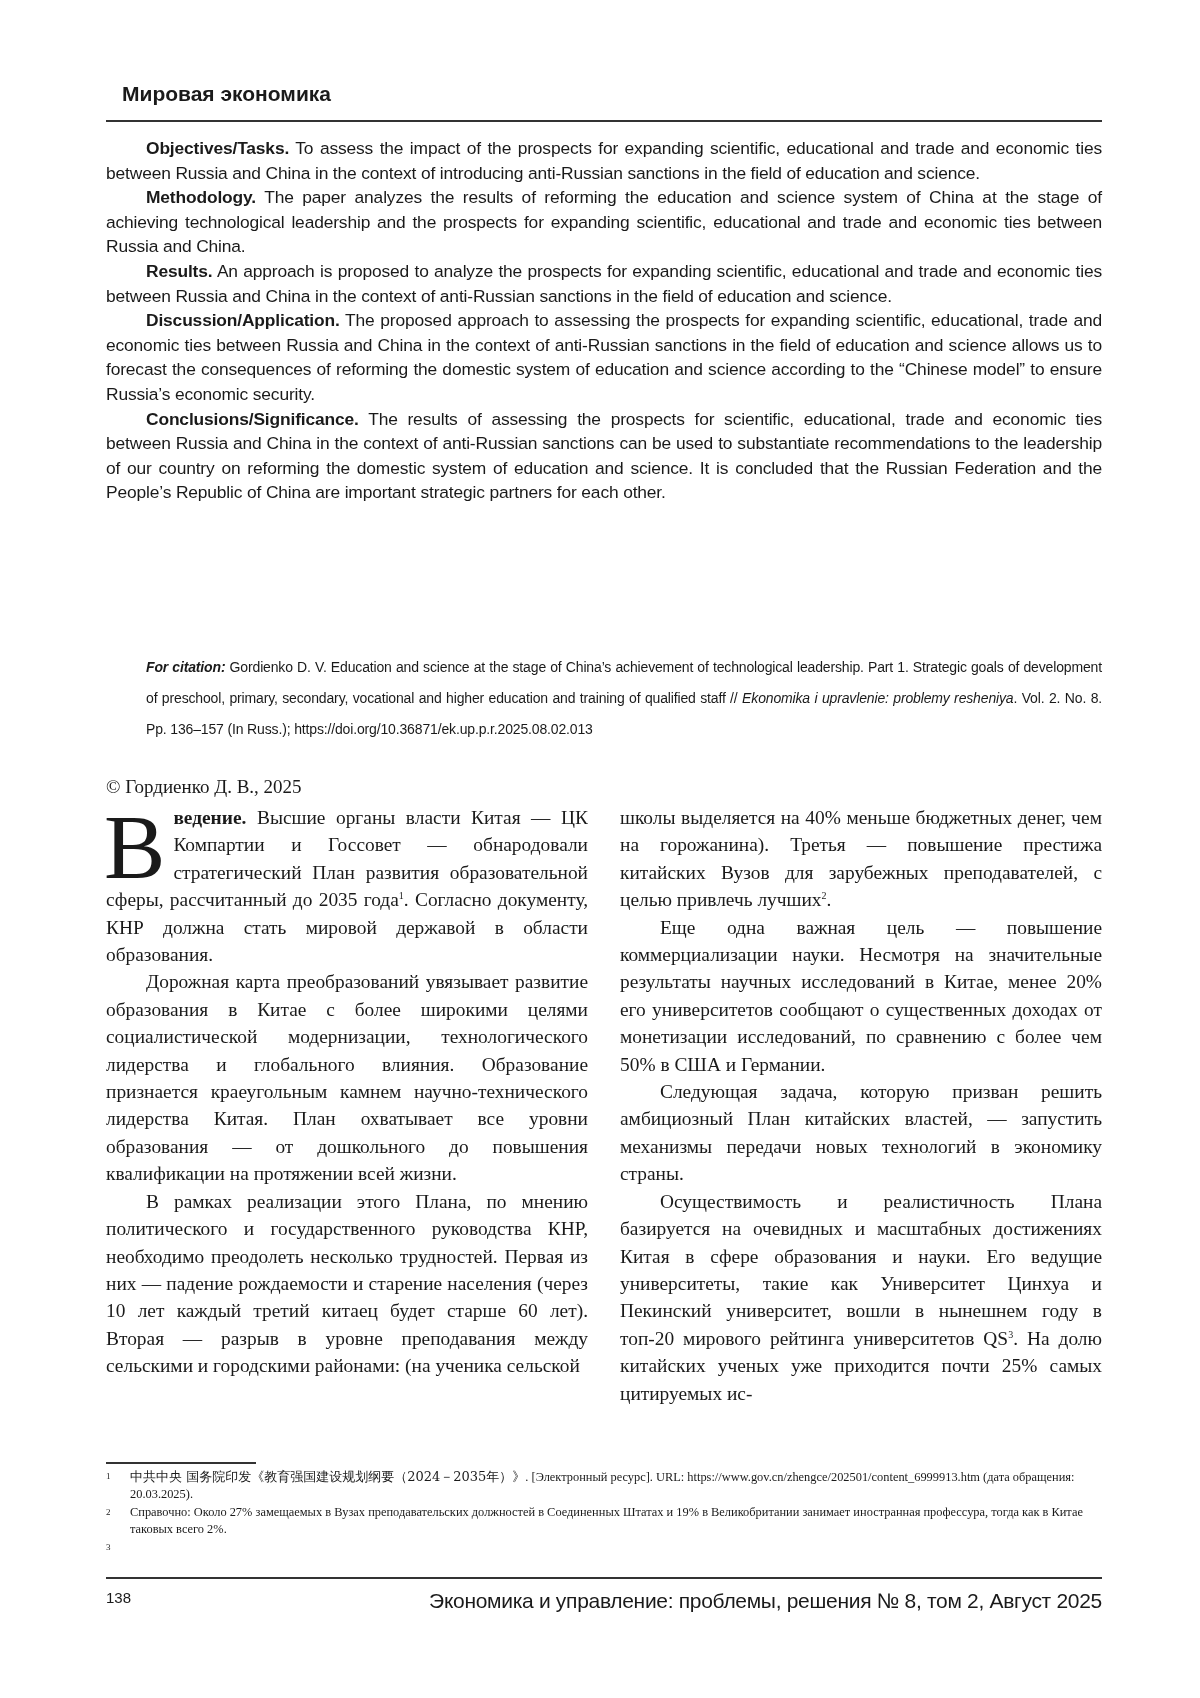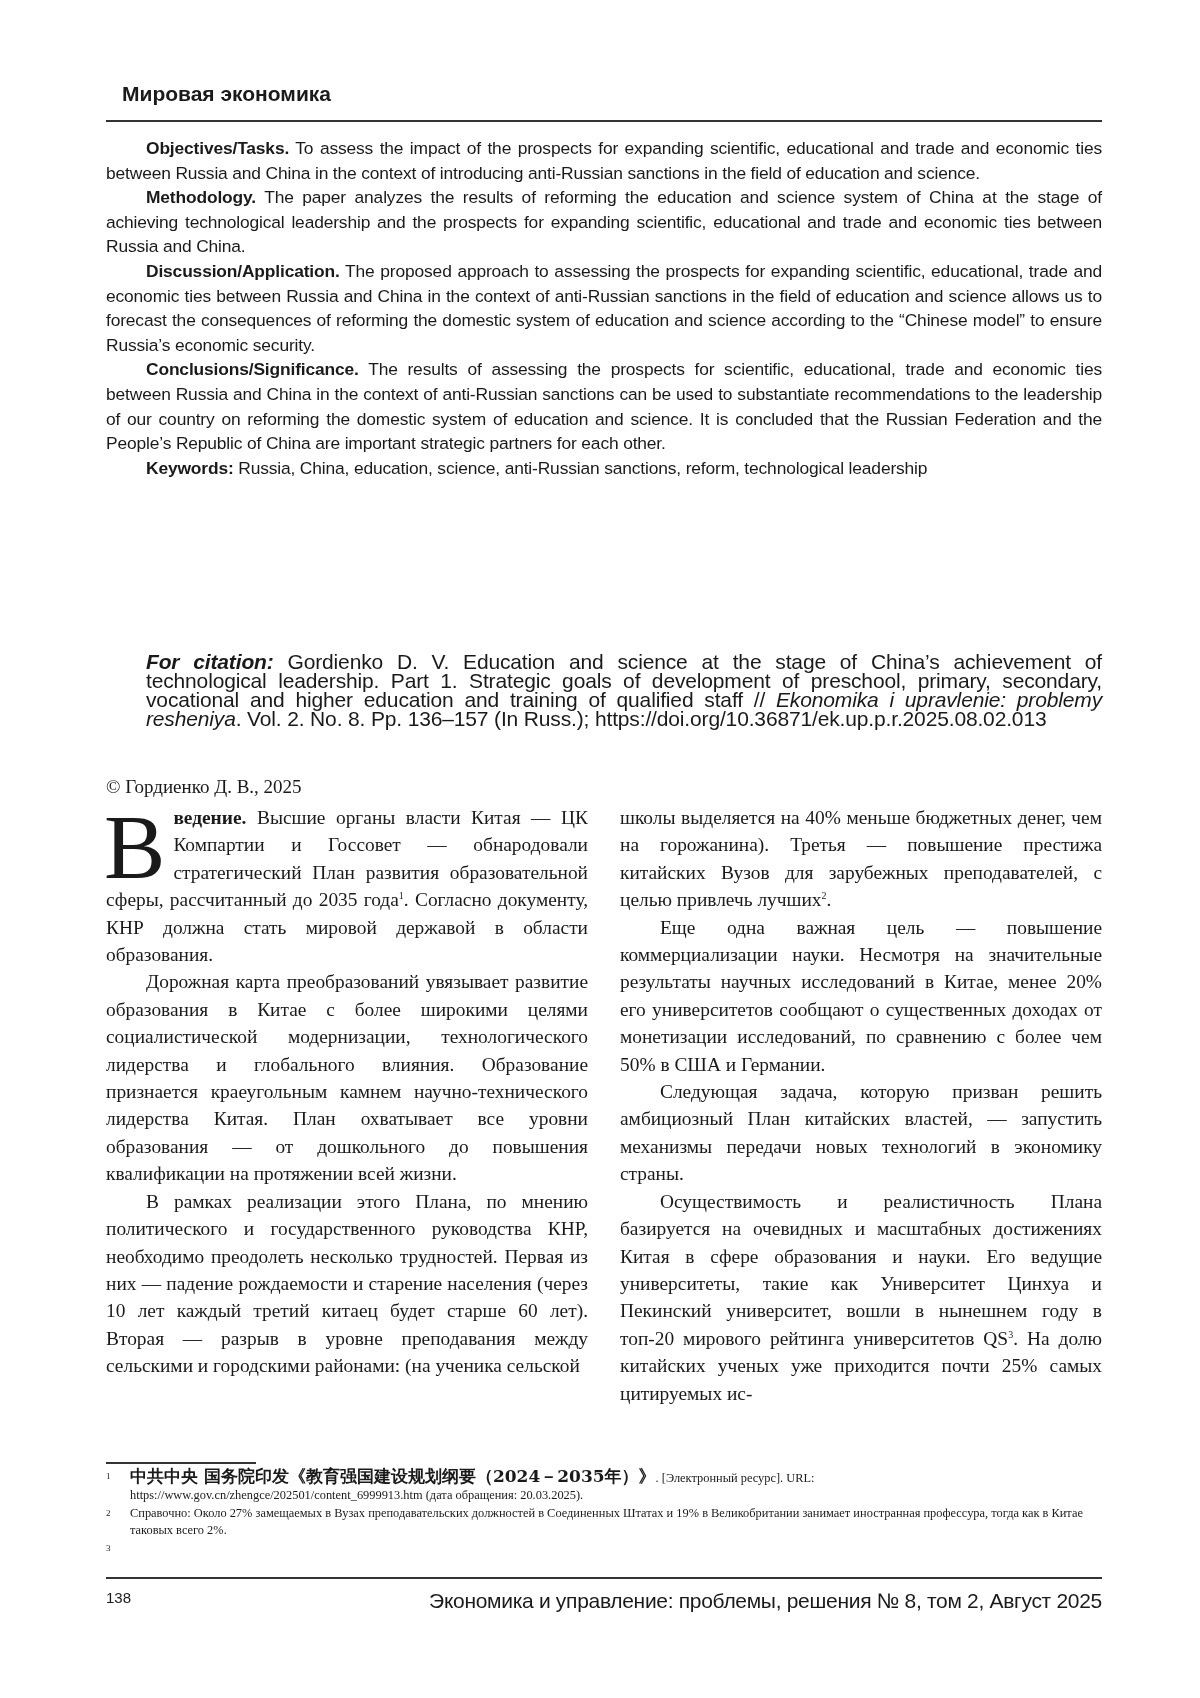--- a/index.html
+++ b/index.html
@@ -3,54 +3,54 @@
 <meta charset="utf-8">
 <style>
   html, body { margin: 0; padding: 0; background: #ffffff; }
   body { width: 1200px; height: 1698px; position: relative; overflow: hidden; color: #1a1a1a; }
   .page { position: absolute; left: 106px; top: 0; width: 996px; }
   .running-head { position: absolute; top: 82px; left: 0; font-family: "Liberation Sans", sans-serif; font-weight: bold; font-size: 21px; margin-left: 16px; }
   .head-rule { position: absolute; top: 120px; left: 0; width: 996px; height: 2px; background: #333; }
   .abstract { position: absolute; top: 136px; left: 0; width: 996px; font-family: "Liberation Sans", sans-serif; font-size: 17.4px; line-height: 24.6px; text-align: justify; letter-spacing: -0.15px; }
   .abstract p { margin: 0; text-indent: 40px; }
   .abstract b { font-weight: bold; }
-  .citation { position: absolute; top: 652px; left: 40px; width: 956px; font-family: "Liberation Sans", sans-serif; font-size: 21px; line-height: 19px; text-align: justify; letter-spacing: -0.15px; }
+  .citation { position: absolute; top: 652px; left: 40px; width: 956px; font-family: "Liberation Sans", sans-serif; font-size: 14px; line-height: 31px; text-align: justify; letter-spacing: -0.15px; }
   .citation i { font-style: italic; }
   .citation .cite-label { font-weight: bold; font-style: italic; }
   .copyright { position: absolute; top: 776px; left: 0; font-family: "Liberation Serif", serif; font-size: 19px; }
   .col { position: absolute; top: 804px; width: 482px; font-family: "Liberation Serif", serif; font-size: 19.4px; line-height: 27.4px; text-align: justify; }
   .col p { margin: 0; text-indent: 40px; }
   .col-left { left: 0; }
   .col-right { left: 514px; }
   .dropcap { float: left; font-family: "Liberation Serif", serif; font-size: 92px; line-height: 74px; margin: 6px 8px 0 -2px; font-weight: normal; }
   .col p.first { text-indent: 0; }
   .col b { font-weight: bold; }
   sup { font-size: 10px; vertical-align: 7px; line-height: 0; }
   .fn-rule { position: absolute; top: 1462px; left: 0; width: 150px; height: 2px; background: #333; }
   .footnotes { position: absolute; top: 1468px; left: 0; width: 996px; font-family: "Liberation Serif", serif; font-size: 12.4px; line-height: 17.4px; }
   .fn { position: relative; padding-left: 24px; }
   .fn .num { position: absolute; left: 0; top: 0; font-size: 9px; }
-  .fn-cjk { font-family: "DejaVu Serif", serif; font-size: 17px; font-weight: bold; }
+  .fn-cjk { font-family: "DejaVu Serif", serif; font-size: 13px; }
   .foot-rule { position: absolute; top: 1577px; left: 0; width: 996px; height: 2px; background: #333; }
   .page-num { position: absolute; top: 1589px; left: 0; font-family: "Liberation Sans", sans-serif; font-size: 15px; }
   .journal { position: absolute; top: 1589px; right: 0; font-family: "Liberation Sans", sans-serif; font-size: 21px; letter-spacing: -0.3px; }
 </style>
 </head>
 <body>
 
 <div class="page">
   <div class="running-head">Мировая экономика</div>
   <div class="head-rule"></div>
 
   <div class="abstract">
     <p><b>Objectives/Tasks.</b><span> To assess the impact of the prospects for expanding scientific, educational and trade and economic ties between Russia and China in the context of introducing anti-Russian sanctions in the field of education and science.</span></p>
     <p><b>Methodology.</b><span> The paper analyzes the results of reforming the education and science system of China at the stage of achieving technological leadership and the prospects for expanding scientific, educational and trade and economic ties between Russia and China.</span></p>
+    <p><b>Results.</b><span> An approach is proposed to analyze the prospects for expanding scientific, educational and trade and economic ties between Russia and China in the context of anti-Russian sanctions in the field of education and science.</span></p>
     <p><b>Discussion/Application.</b><span> The proposed approach to assessing the prospects for expanding scientific, educational, trade and economic ties between Russia and China in the context of anti-Russian sanctions in the field of education and science allows us to forecast the consequences of reforming the domestic system of education and science according to the “Chinese model” to ensure Russia’s economic security.</span></p>
     <p><b>Conclusions/Significance.</b><span> The results of assessing the prospects for scientific, educational, trade and economic ties between Russia and China in the context of anti-Russian sanctions can be used to substantiate recommendations to the leadership of our country on reforming the domestic system of education and science. It is concluded that the Russian Federation and the People’s Republic of China are important strategic partners for each other.</span></p>
-    <p><b>Keywords:</b><span> Russia, China, education, science, anti-Russian sanctions, reform, technological leadership</span></p>
   </div>
 
   <div class="citation">
     <span class="cite-label">For citation:</span><span> Gordienko D. V. Education and science at the stage of China’s achievement of technological leadership. Part 1. Strategic goals of development of preschool, primary, secondary, vocational and higher education and training of qualified staff // </span><i>Ekonomika i upravlenie: problemy resheniya</i><span>. Vol. 2. No. 8. Pp. 136–157 (In Russ.); https://doi.org/10.36871/ek.up.p.r.2025.08.02.013</span>
   </div>
 
   <div class="copyright">© Гордиенко Д. В., 2025</div>
 
   <div class="col col-left">
     <p class="first"><span class="dropcap">В</span><b>ведение.</b><span> Высшие органы власти Китая — ЦК Компартии и Госсовет — обнародовали стратегический План развития образовательной сферы, рассчитанный до 2035 года</span><sup>1</sup><span>. Согласно документу, КНР должна стать мировой державой в области образования.</span></p>

